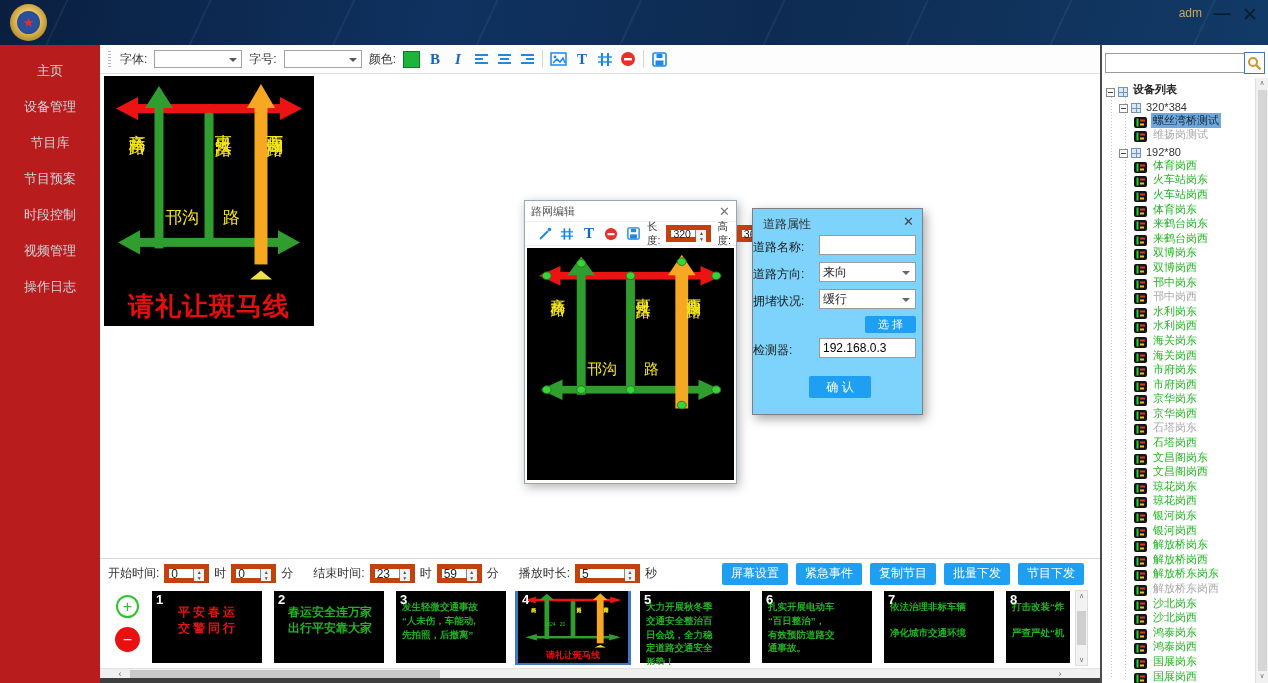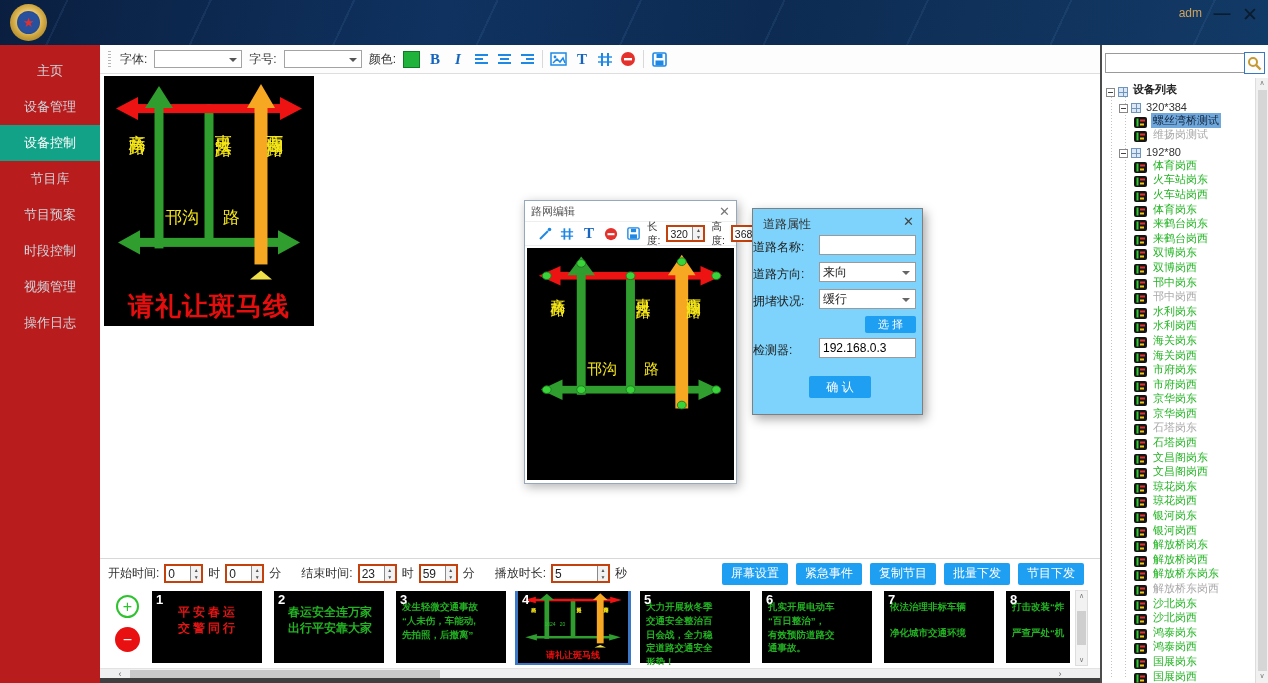--- a/index.html
+++ b/index.html
@@ -66,21 +66,21 @@
   .big .sign-msg{font-size:26px}
   .mini .sign-msg{font-size:9px;letter-spacing:0}
   .thumb-nums{position:absolute;left:24%;top:50%;color:#2fbf2f;font-size:5px;white-space:pre}
 
   
   .rn-dialog{position:absolute;left:424px;top:155px;width:213px;height:284px;background:#fff;border:1px solid #98a8bc;
     box-shadow:2px 3px 10px rgba(0,0,0,.3);z-index:5}
   .rn-title{height:20px;display:flex;align-items:center;padding:0 6px;color:#555;font-size:11px}
   .dlg-x{margin-left:auto;color:#777;font-size:13px;line-height:1}
   .rn-toolbar{height:25px;display:flex;align-items:center;gap:6px;padding:0 4px;border-top:1px solid #eee;border-bottom:1px solid #eee;color:#333;font-size:10.5px}
-  .spin{display:flex;border:2px solid #c2410c;height:17px;background:#fff;align-items:stretch}
+  .spin{display:flex;border:5px solid #c2410c;height:17px;background:#fff;align-items:stretch}
   .spin .val{width:24px;font-size:10.5px;display:flex;align-items:center;padding-left:2px;color:#222}
   .spin .arrs{width:11px;border-left:1px solid #8a8a8a;display:flex;flex-direction:column}
   .spin .arrs span{flex:1;display:flex;align-items:center;justify-content:center;font-size:5px;color:#555;background:#f2f2f2}
   .rn-canvas{position:relative;width:207px;height:232px;margin:2px auto 0;background:#000}
   .sign.dlg{left:0;top:0;width:207px;height:232px}
 
   
   .rp-dialog{position:absolute;left:652px;top:163px;width:171px;height:207px;background:#7dd3fc;border:1px solid #7f7f7f;
     box-shadow:3px 4px 10px rgba(0,0,0,.35);z-index:6;font-size:12px;color:#222}
   .rp-title{position:absolute;left:10px;top:7px;font-size:12px;color:#333}
@@ -169,21 +169,20 @@
   <div class="win-btn min-btn">—</div>
   <div class="win-btn close-btn">✕</div>
 </div>
 
 <div class="sidebar">
 
     <div class="side-item">主页</div>
 
     <div class="side-item">设备管理</div>
 
-    <div class="side-item active">设备控制</div>
 
     <div class="side-item">节目库</div>
 
     <div class="side-item">节目预案</div>
 
     <div class="side-item">时段控制</div>
 
     <div class="side-item">视频管理</div>
 
     <div class="side-item">操作日志</div>

